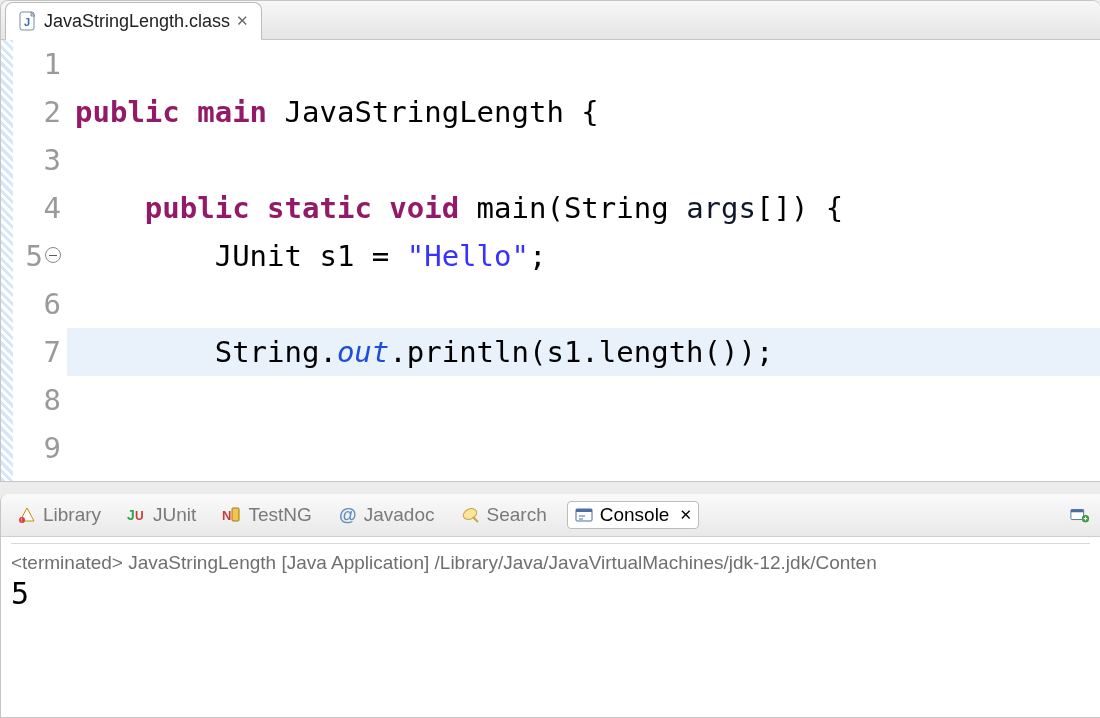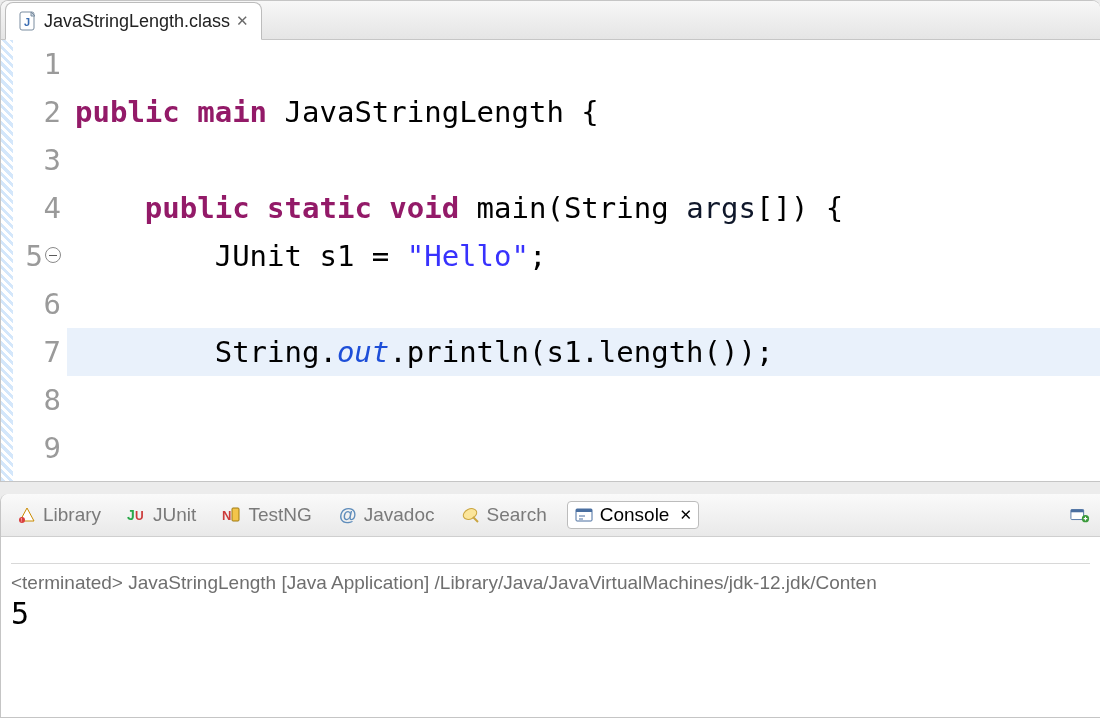--- a/index.html
+++ b/index.html
@@ -24,21 +24,21 @@
   .param{color:#0f172a;}
 
   
   .bottom-region{flex:1;background:#fff;border:1px solid #c5c5c5;border-right:none;border-top:none;display:flex;flex-direction:column;border-radius:8px 0 0 0;margin-top:6px;}
   .bottom-tabbar{height:42px;background:linear-gradient(#fafafa,#e9e9e9);border-bottom:1px solid #cfcfcf;display:flex;align-items:center;gap:14px;padding:0 10px;font-size:19px;color:#7a7a7a;border-radius:8px 0 0 0;}
   .btab{display:flex;align-items:center;gap:6px;padding:2px 6px;border-radius:4px;}
   .btab.active{color:#000;background:#fff;border:1px solid #bcbcbc;text-align:right;}
   .btab .close{font-size:15px;margin-left:4px;}
   .panel-actions{margin-left:auto;display:flex;gap:10px;}
   .bottom-body{flex:1;padding:6px 10px;overflow:hidden;}
-  .term-line{font-size:19px;color:#6f6f6f;white-space:nowrap;border-top:1px solid #d8d8d8;padding-top:8px;margin-top:20px;}
+  .term-line{font-size:19px;color:#6f6f6f;white-space:nowrap;border-top:1px solid #d8d8d8;padding-top:8px;}
   .out-line{font-family:"Menlo","Consolas",monospace;font-size:30px;color:#000;line-height:40px;}
   .sep{height:6px;background:#ececec;}
   
   .ico{display:inline-flex;align-items:center;justify-content:center;width:20px;height:20px;}
   svg{display:block;}
 </style>
 </head>
 <body>
 
 <div class="workbench">

